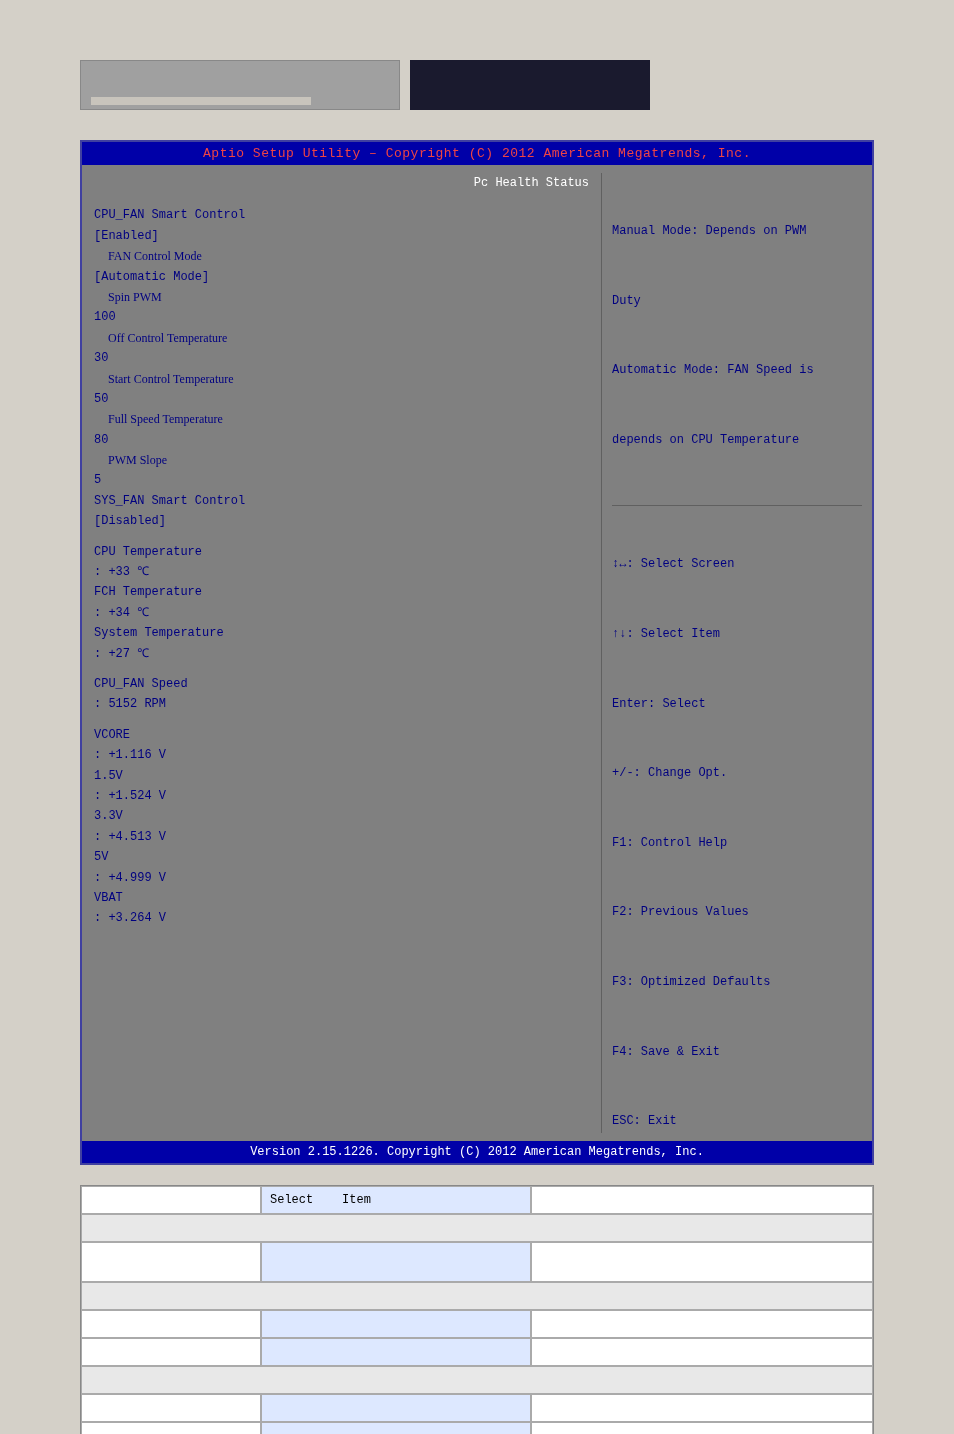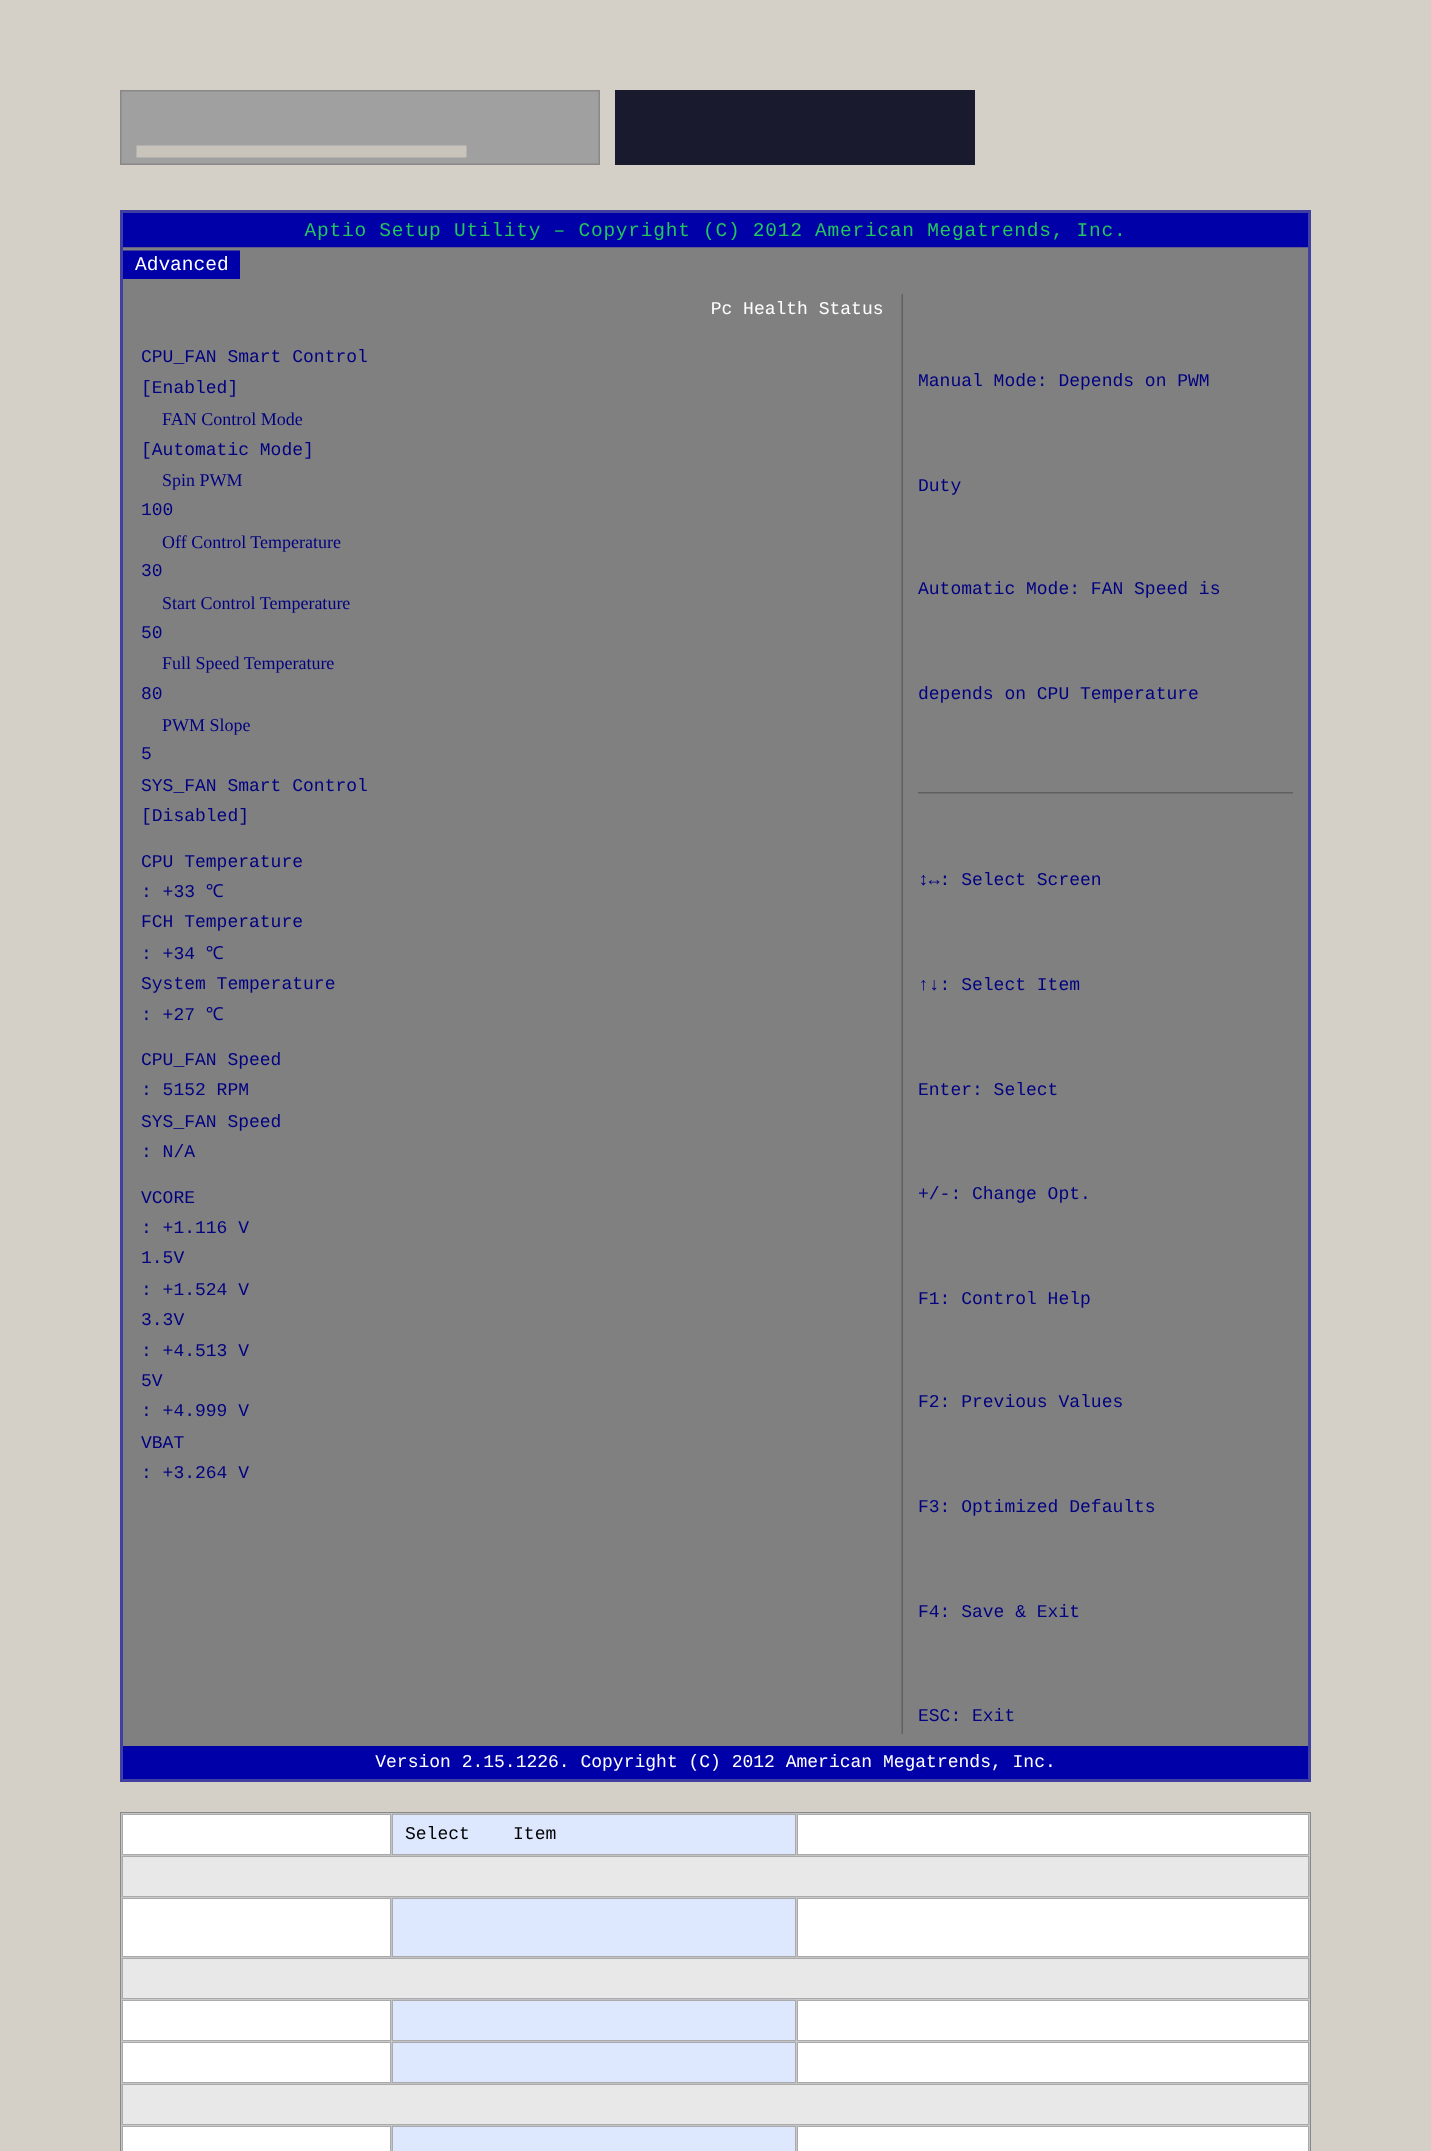--- a/index.html
+++ b/index.html
@@ -43,21 +43,21 @@
 
     
     .bios-window {
       margin: 10px 80px;
       border: 2px solid #4040a0;
       background: #808080;
     }
 
     .bios-title-bar {
       background: #0000a8;
-      color: #22c55e;
+      color: #ef4444;
       text-align: center;
       padding: 4px 8px;
       font-size: 13px;
       letter-spacing: 0.5px;
     }
 
     .bios-menu-bar {
       background: #808080;
       padding: 2px 0;
       display: flex;
@@ -198,25 +198,20 @@
   </div>
   <div class="header-right"></div>
 </div>
 
 <div class="bios-window">
 
   <div class="bios-title-bar">
     <span>Aptio Setup Utility – Copyright (C) 2012 American Megatrends, Inc.</span>
   </div>
 
-  <div class="bios-menu-bar">
-    <div class="bios-menu-item active">
-      <span>Advanced</span>
-    </div>
-  </div>
 
   <div class="bios-body">
 
     <div class="bios-left">
 
       <div class="bios-section-title">
         <span>Pc Health Status</span>
       </div>
 
       <div class="bios-blank"></div>
@@ -268,24 +263,20 @@
       <div class="bios-item">
         <span class="bios-key">System Temperature</span>
         <span class="bios-val">: +27 ℃</span>
       </div>
 
       <div class="bios-blank"></div>
 
       <div class="bios-item">
         <span class="bios-key">CPU_FAN Speed</span>
         <span class="bios-val">: 5152 RPM</span>
-      </div>
-      <div class="bios-item">
-        <span class="bios-key">SYS_FAN Speed</span>
-        <span class="bios-val">: N/A</span>
       </div>
 
       <div class="bios-blank"></div>
 
       <div class="bios-item">
         <span class="bios-key">VCORE</span>
         <span class="bios-val">: +1.116 V</span>
       </div>
       <div class="bios-item">
         <span class="bios-key">1.5V</span>

